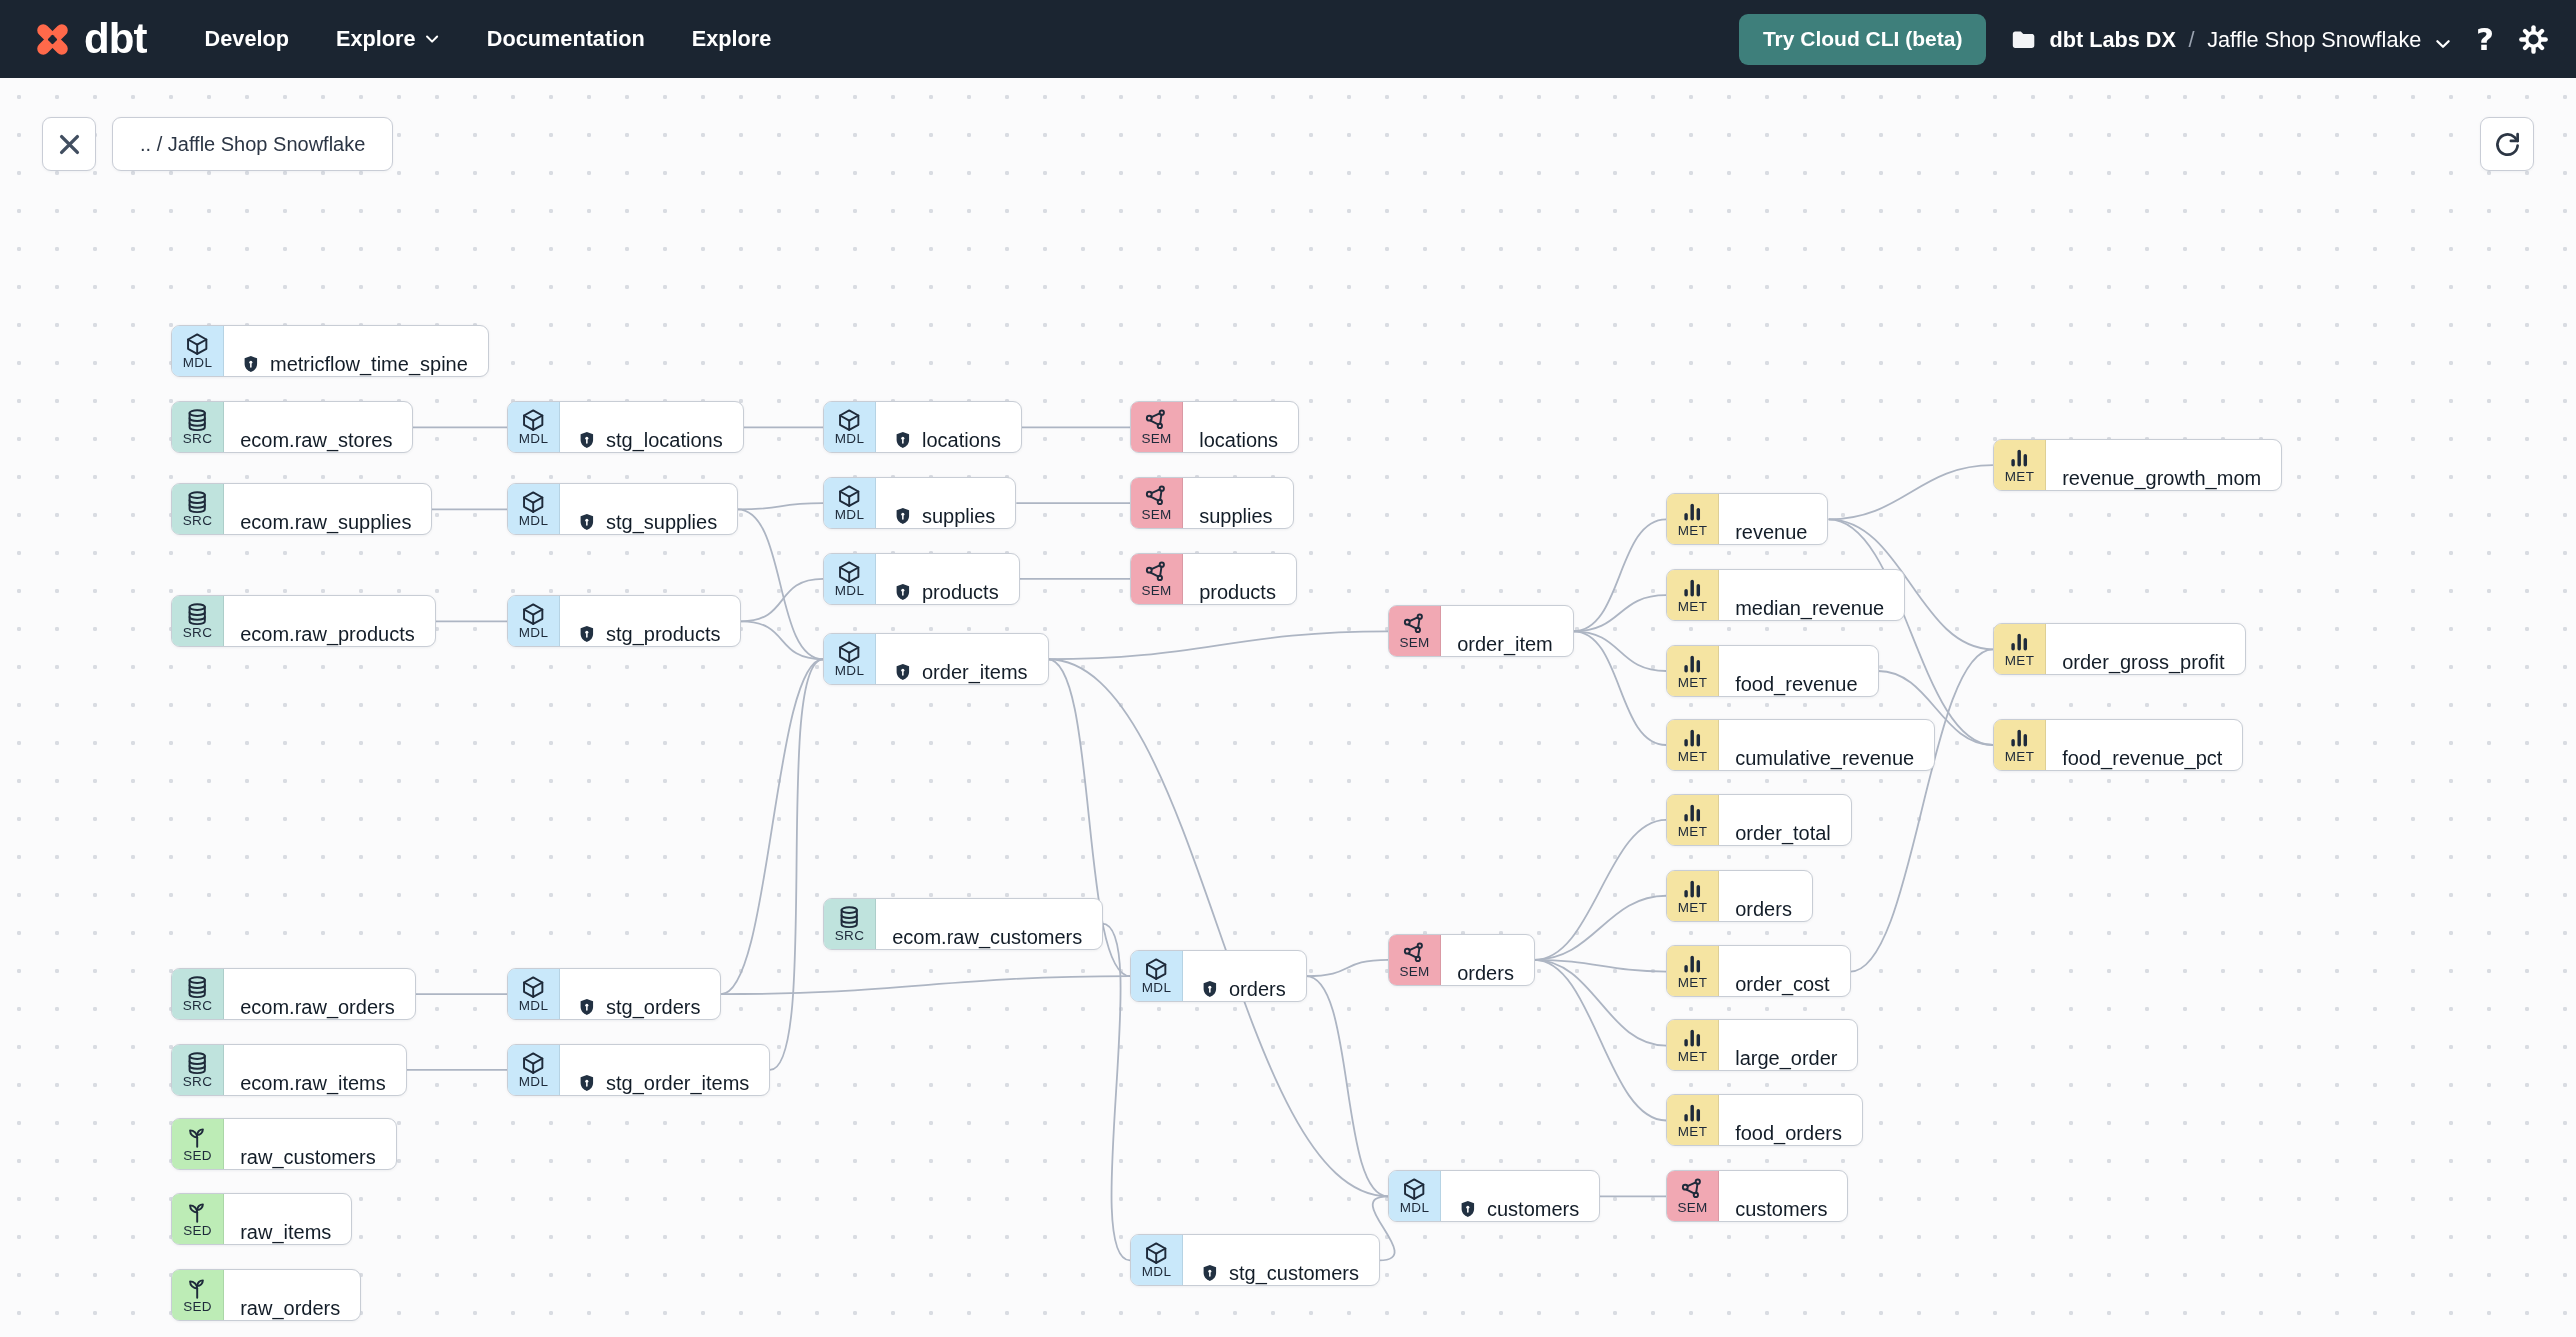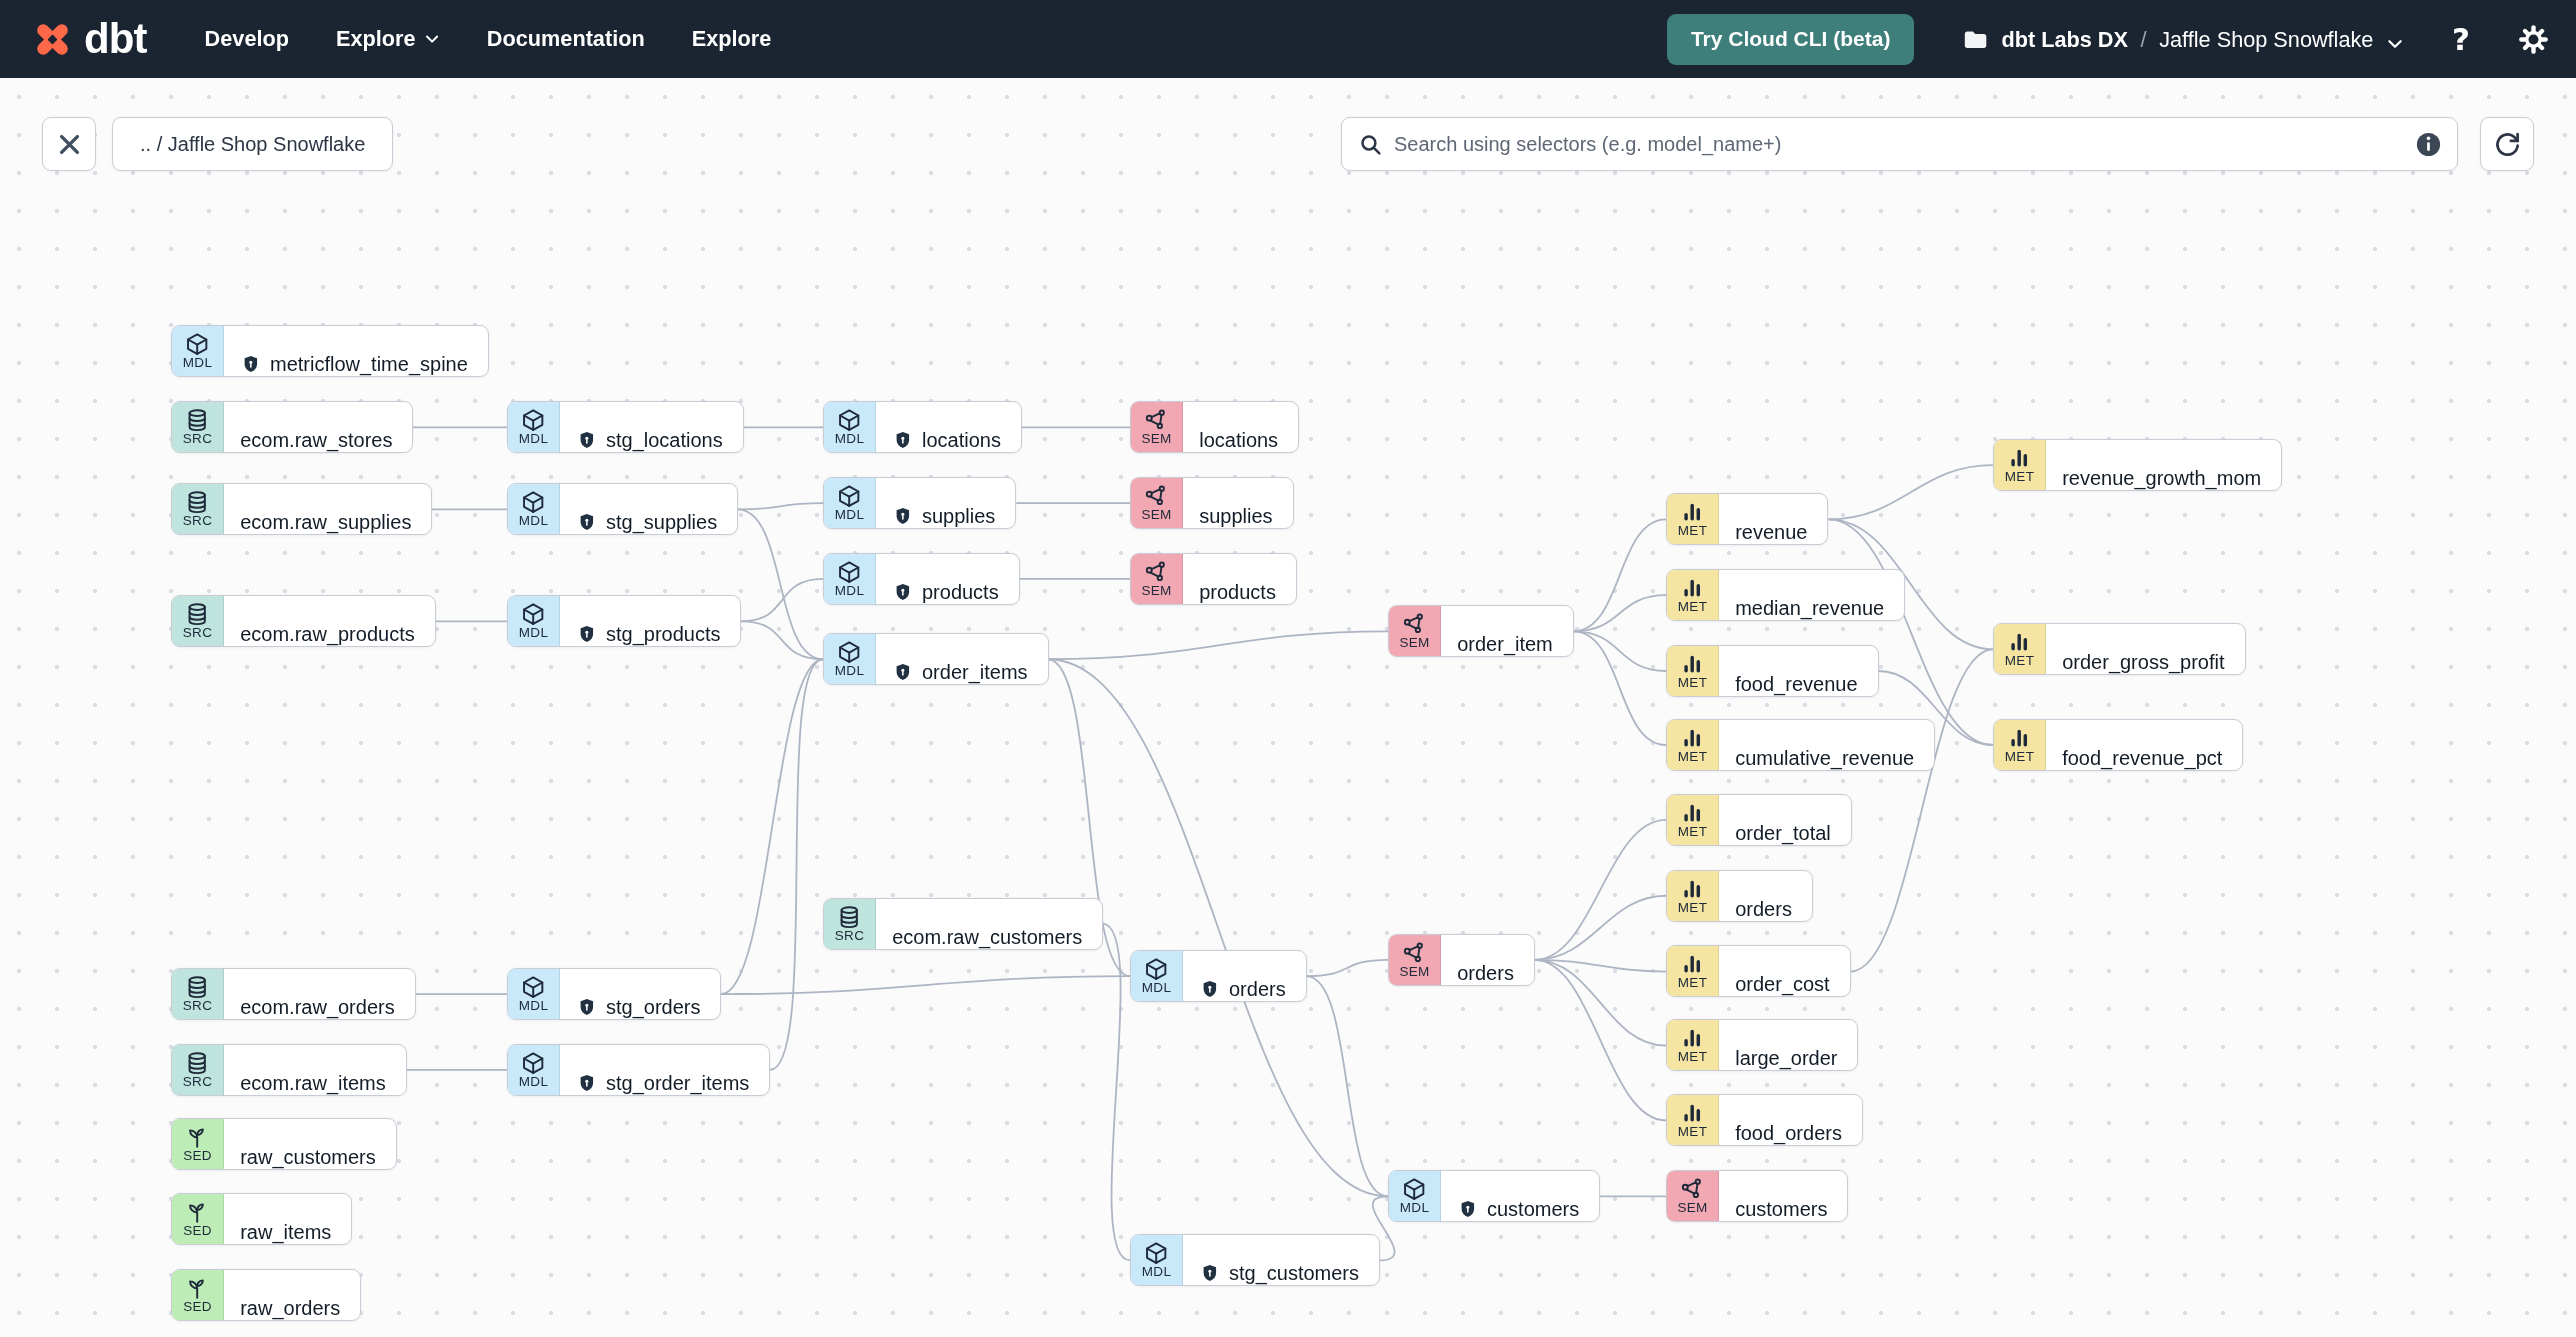--- a/index.html
+++ b/index.html
@@ -7,21 +7,21 @@
               font-family:"Liberation Sans", sans-serif; }
 
   
   .navbar { position:relative; height:78px; background:#1b2531; display:flex;
             align-items:center; padding:0 27px; z-index:10; }
   .logo-group { display:flex; align-items:center; gap:6px; cursor:pointer; }
   .brand-word { color:#fff; font-size:42px; font-weight:bold; letter-spacing:-0.9px; line-height:1; }
   .nav-menu { display:flex; align-items:flex-end; gap:47px; margin-left:58px; }
   .nav-item { color:#fff; font-size:21.7px; font-weight:bold; display:flex; align-items:center;
               gap:8.1px; cursor:pointer; text-decoration:none; }
-  .nav-right { margin-left:auto; display:flex; align-items:center; gap:48px; }
+  .nav-right { margin-left:auto; display:flex; align-items:center; gap:24px; }
   .cta-btn { background:#3e7f7b; color:#fff; border:none; border-radius:9px;
              font-size:21px; font-weight:bold; padding:13.5px 23.5px; cursor:pointer;
              font-family:"Liberation Sans", sans-serif; }
   .project-switcher { display:flex; align-items:flex-end; gap:12.6px; color:#fff; cursor:pointer; }
   .acct { font-size:21.7px; font-weight:bold; }
   .slash { font-size:21.7px; color:#9aa3b0; }
   .proj { font-size:21.7px; font-weight:normal; }
   .icon-btn { display:flex; align-items:center; justify-content:center; cursor:pointer;
               background:none; border:none; color:#fff; }
   .help-glyph { font-size:31px; font-weight:bold; color:#fff; font-family:"DejaVu Sans", sans-serif; }
@@ -169,32 +169,20 @@
     </svg>
 
   <button class="tool close-btn">
     <svg width="27" height="27" viewBox="0 0 24 24">
       <path d="M5 5l14 14M19 5L5 19" stroke="#414e60" stroke-width="3" stroke-linecap="round"></path>
     </svg>
   </button>
 
   <div class="tool crumb">.. / Jaffle Shop Snowflake</div>
 
-  <div class="tool search-wrap">
-    <svg width="25" height="25" viewBox="0 0 24 24">
-      <circle cx="10.5" cy="10.5" r="6.2" fill="none" stroke="#2c3644" stroke-width="2.4"></circle>
-      <line x1="15.2" y1="15.2" x2="20.5" y2="20.5" stroke="#2c3644" stroke-width="2.4" stroke-linecap="round"></line>
-    </svg>
-    <input type="text" placeholder="Search using selectors (e.g. model_name+)" style="">
-    <svg width="29" height="29" viewBox="0 0 24 24">
-      <circle cx="12" cy="12" r="9.6" fill="#3b4754"></circle>
-      <rect x="10.85" y="10.1" width="2.3" height="7.2" rx="1.15" fill="#fff"></rect>
-      <circle cx="12" cy="6.9" r="1.5" fill="#fff"></circle>
-    </svg>
-  </div>
 
   <button class="tool refresh-btn">
     <svg width="27" height="27" viewBox="0 0 24 24">
       <path d="M21 2.8v6h-6" fill="none" stroke="#2c3644" stroke-width="2.4" stroke-linecap="round" stroke-linejoin="round"></path>
       <path d="M21 13a9 9 0 1 1-3-7.7L21 8.8" fill="none" stroke="#2c3644" stroke-width="2.4" stroke-linecap="round" stroke-linejoin="round"></path>
     </svg>
   </button>
 <div class="node" style="left: 171px; top: 247px;">
       <div class="badge" style="background:#c9e8fa">
         <svg viewBox="0 0 24 24">

